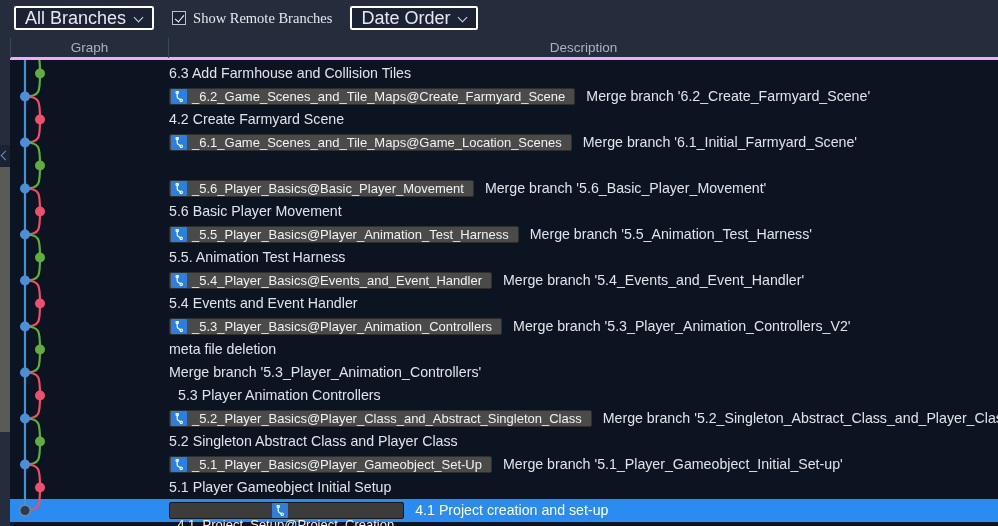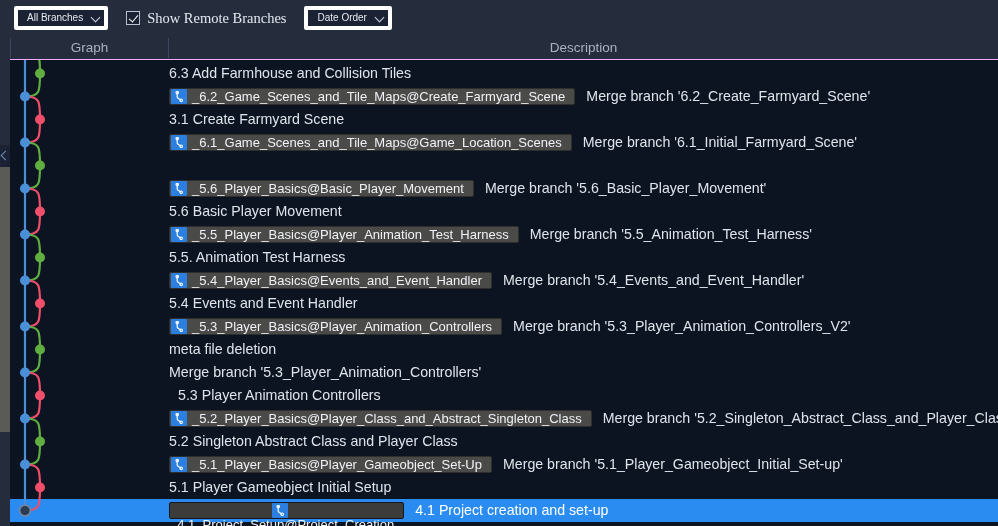--- a/index.html
+++ b/index.html
@@ -23,28 +23,28 @@
     width: 998px; height: 36px;
     background: #252d3d;
     display: flex;
     align-items: center;
     box-sizing: border-box;
     padding-left: 14px;
   }
   .combo {
     height: 24px;
     background: #1b2233;
-    border: 4px solid #ffffff;
+    border: 2px solid #ffffff;
     border-radius: 2px;
     display: flex;
     align-items: center;
-    padding: 0 2px 0 9px;
+    padding: 0 7px 0 9px;
     box-sizing: border-box;
     color: #e4e8f0;
-    font-size: 10px;
+    font-size: 18px;
     line-height: 1;
     white-space: nowrap;
     cursor: default;
   }
   .combo .caret {
     margin-left: 8px;
     display: inline-block;
     width: 11px; height: 11px;
     position: relative;
   }
@@ -88,21 +88,21 @@
     white-space: nowrap;
   }
   .combo.order { margin-left: 18px; }
 
   
   .colheader {
     position: absolute;
     left: 0; top: 36px;
     width: 998px; height: 24px;
     background: #252d3d;
-    border-bottom: 1px solid #f0abfc;
+    border-bottom: 3px solid #f0abfc;
     box-sizing: border-box;
   }
   .colheader .cell {
     position: absolute;
     top: 0;
     height: 23px;
     line-height: 23px;
     text-align: center;
     color: #a9b2c3;
     font-size: 13.5px;
@@ -267,21 +267,21 @@
                 <circle cx="7.2" cy="9.3" r="1.25" fill="none" stroke="#ffffff" stroke-width="1.1"></circle>
               </svg>
             </span>
             <span class="btext">_6.2_Game_Scenes_and_Tile_Maps@Create_Farmyard_Scene</span>
           </span>
           <span class="subject">Merge branch '6.2_Create_Farmyard_Scene'</span>
         </div>
       </div>
       <div class="row" style="top: 48px;">
         <div class="desc-cell">
-          <span class="subject">3.1 Create Farmyard Scene</span>
+          <span class="subject">4.2 Create Farmyard Scene</span>
         </div>
       </div>
       <div class="row" style="top: 71px;">
         <div class="desc-cell">
           <span class="badge">
             <span class="bicon">
               <svg width="11" height="11" viewBox="0 0 11 11">
                 <path d="M3.2 1.3 L3.2 6.0 C3.2 7.6 5.0 7.5 6.4 8.8" fill="none" stroke="#ffffff" stroke-width="1.2" stroke-linecap="round"></path>
                 <circle cx="3.2" cy="1.6" r="1.25" fill="none" stroke="#ffffff" stroke-width="1.1"></circle>
                 <circle cx="7.2" cy="9.3" r="1.25" fill="none" stroke="#ffffff" stroke-width="1.1"></circle>

